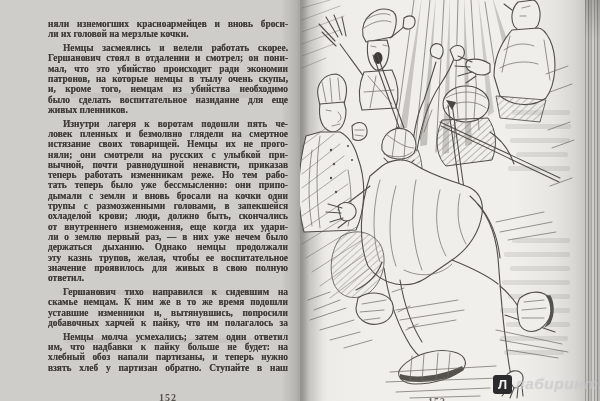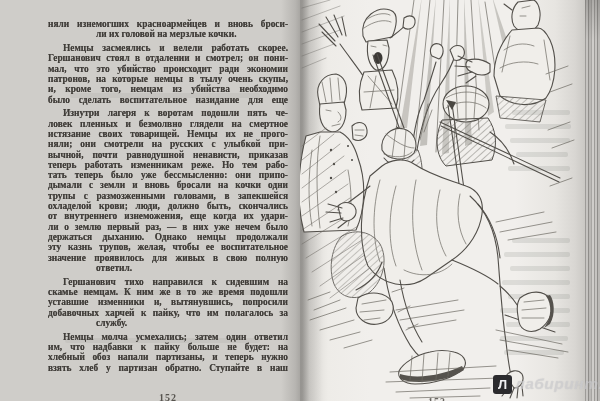--- a/index.html
+++ b/index.html
@@ -30,21 +30,21 @@
       repeating-linear-gradient(90deg,#9d9b98 0 1px,#c6c4c1 1px 3px,#8f8d8a 3px 4px,
         #bab8b5 4px 6px,#a7a5a2 6px 7px,#cfcdca 7px 9px);
   }
   
   .text-col{position:absolute;left:48px;top:19px;width:240px;}
   .line{
     font-size:9.4px;line-height:10.3px;font-weight:bold;color:#403d39;
     text-align:justify;text-align-last:justify;
     text-shadow:0 0 .35px rgba(64,61,57,.75);white-space:nowrap;white-space:normal;
   }
-  .line.end{text-align-last:left;margin-left:48px;}
+  .line.end{text-align-last:left;}
   .line.indent{text-indent:15px;}
   .para-gap{height:3.5px;}
   .page-num{
     position:absolute;left:48px;top:392px;width:240px;text-align:center;
     font-size:10px;font-weight:bold;color:#57544f;letter-spacing:1px;
   }
   .page-num-right{
     position:absolute;left:32px;top:396px;width:210px;text-align:center;
     font-size:10px;font-weight:bold;color:#6a6762;letter-spacing:1px;
   }
@@ -88,20 +88,21 @@
     <div class="text-col">
         <div class="line">няли изнемогших красноармейцев и вновь броси-</div>
         <div class="line end">ли их головой на мерзлые кочки.</div>
         <div class="para-gap"></div>
         <div class="line indent">Немцы засмеялись и велели работать скорее.</div>
         <div class="line">Гершанович стоял в отдалении и смотрел; он пони-</div>
         <div class="line">мал, что это убийство происходит ради экономии</div>
         <div class="line">патронов, на которые немцы в тылу очень скупы,</div>
         <div class="line">и, кроме того, немцам из убийства необходимо</div>
         <div class="line">было сделать воспитательное назидание для еще</div>
+        <div class="line end">живых пленников.</div>
         <div class="para-gap"></div>
         <div class="line indent">Изнутри лагеря к воротам подошли пять че-</div>
         <div class="line">ловек пленных и безмолвно глядели на смертное</div>
         <div class="line">истязание своих товарищей. Немцы их не прого-</div>
         <div class="line">няли; они смотрели на русских с улыбкой при-</div>
         <div class="line">вычной, почти равнодушной ненависти, приказав</div>
         <div class="line">теперь работать изменникам реже. Но тем рабо-</div>
         <div class="line">тать теперь было уже бессмысленно: они припо-</div>
         <div class="line">дымали с земли и вновь бросали на кочки одни</div>
         <div class="line">трупы с размозженными головами, в запекшейся</div>
@@ -110,21 +111,20 @@
         <div class="line">ли о землю первый раз, — в них уже нечем было</div>
         <div class="line">держаться дыханию. Однако немцы продолжали</div>
         <div class="line">эту казнь трупов, желая, чтобы ее воспитательное</div>
         <div class="line">значение проявилось для живых в свою полную</div>
         <div class="line end">ответил.</div>
         <div class="para-gap"></div>
         <div class="line indent">Гершанович тихо направился к сидевшим на</div>
         <div class="line">скамье немцам. К ним же в то же время подошли</div>
         <div class="line">уставшие изменники и, вытянувшись, попросили</div>
         <div class="line">добавочных харчей к пайку, что им полагалось за</div>
-        <div class="line end">службу.</div>
         <div class="para-gap"></div>
         <div class="line indent">Немцы молча усмехались; затем один ответил</div>
         <div class="line">им, что надбавки к пайку больше не будет: на</div>
         <div class="line">хлебный обоз напали партизаны, и теперь нужно</div>
         <div class="line">взять хлеб у партизан обратно. Ступайте в наш</div>
       </div>
     <div class="page-num">152</div>
   </div>
 
   <div class="right-page">

